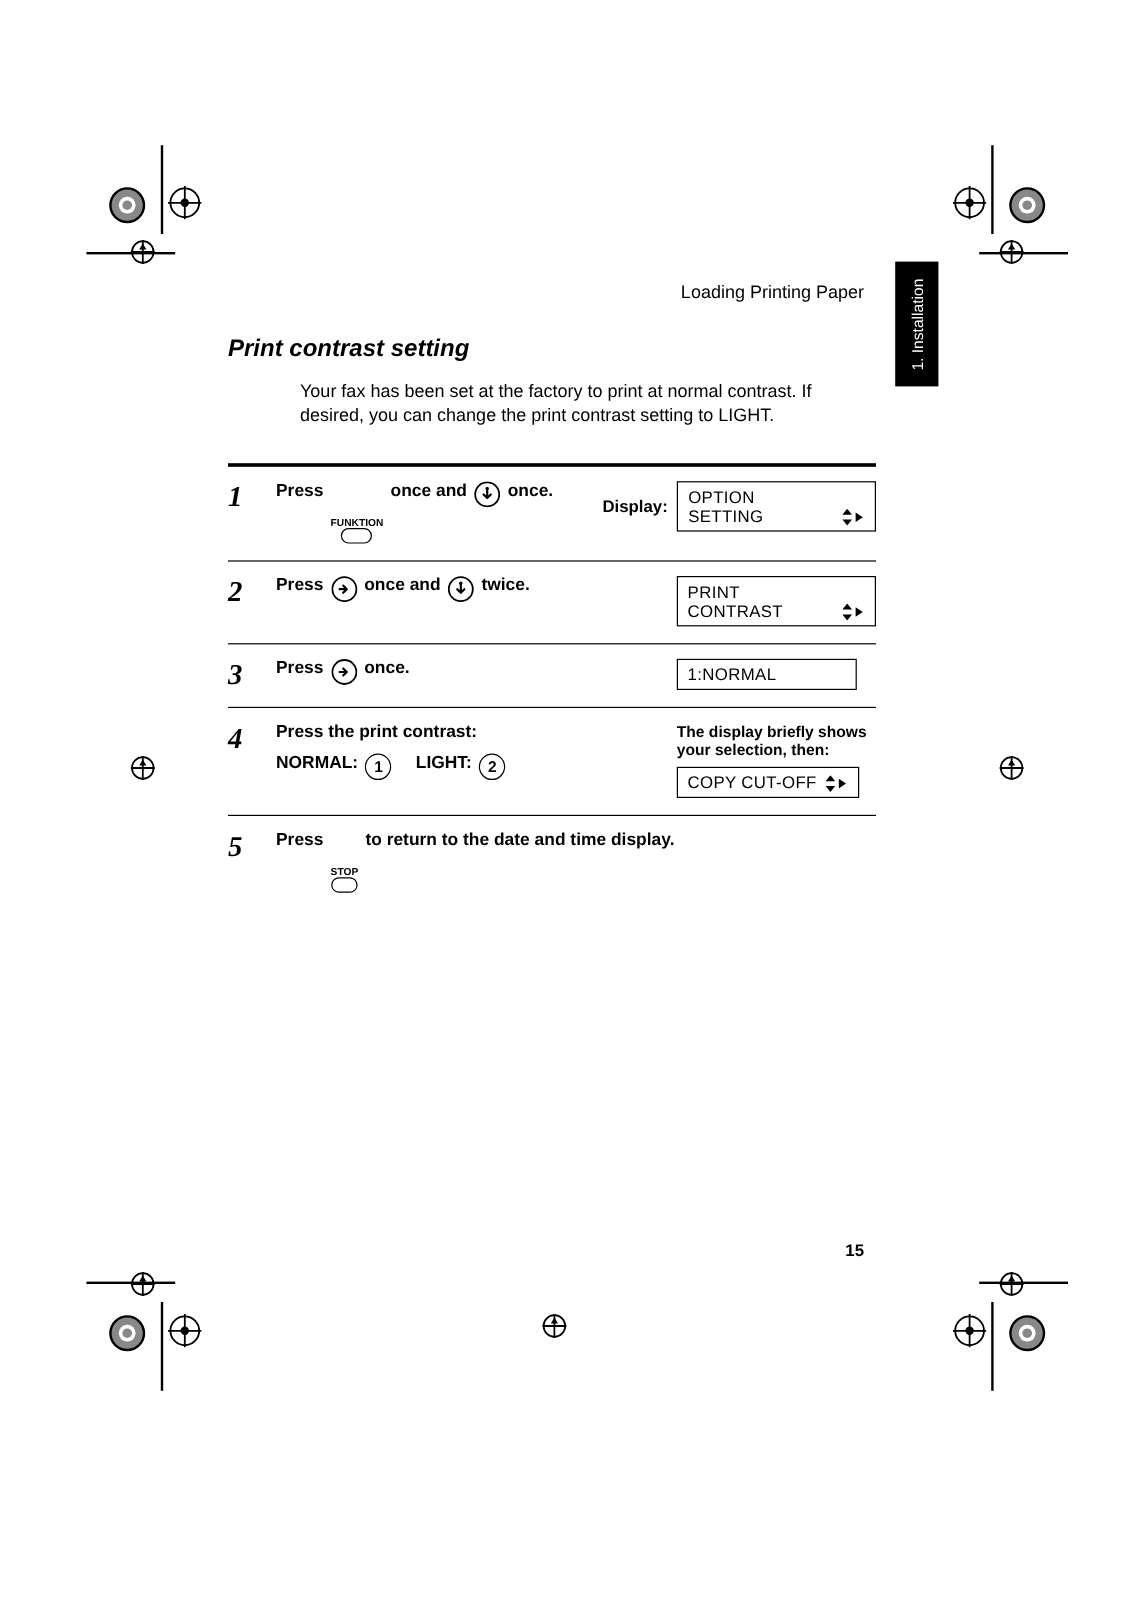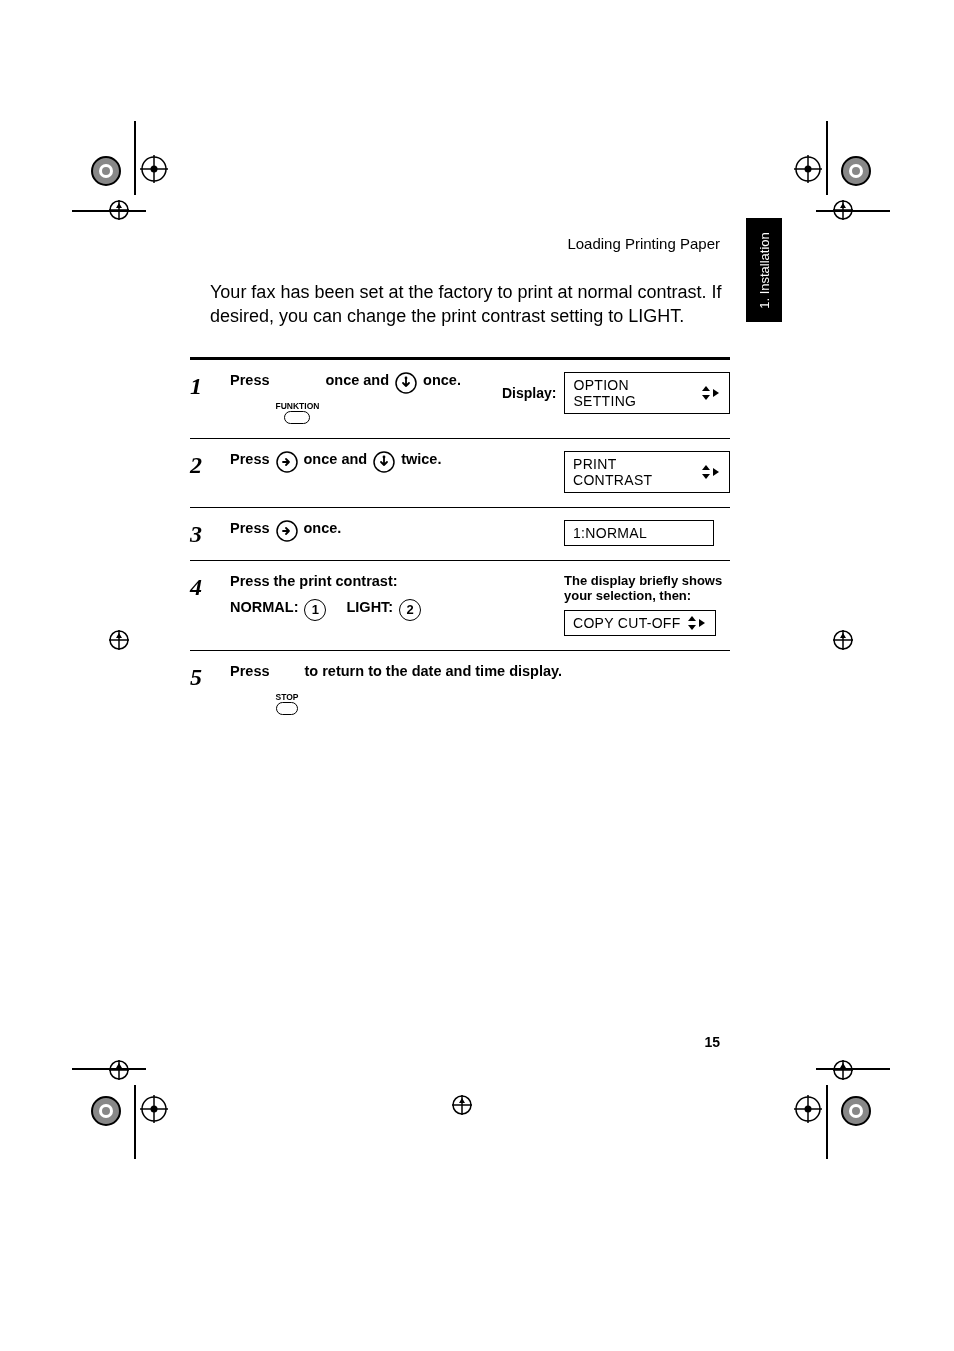--- a/index.html
+++ b/index.html
@@ -81,22 +81,22 @@
     width: 540px;
   }
 
   .section-title {
     font-size: 20px;
     font-style: italic;
     font-weight: bold;
     margin: 0 0 14px 0;
   }
   .intro {
-    margin-left: 20px;
-    font-size: 18px;
+    margin-left: 60px;
+    font-size: 15px;
     line-height: 1.35;
   }
 
   
   .steps { margin-top: 28px; }
   .step-row {
     display: flex;
     align-items: flex-start;
     gap: 12px;
     padding: 12px 0 14px;
@@ -151,21 +151,21 @@
   }
   .rhs-label { font-weight: bold; font-size: 14px; margin-left: -62px; }
   .row-right { display:flex; align-items:center; gap: 8px; }
 
   .lcd {
     border: 1.5px solid #000;
     padding: 4px 8px;
     min-width: 150px;
     display: flex;
     justify-content: space-between;
-    align-items: center;
+    align-items: flex-end;
     font-family: Helvetica, Arial, sans-serif;
     font-size: 14px;
     letter-spacing: 0.3px;
   }
   .lcd-arrows svg { display:block; }
 
   .note { font-size: 13px; font-weight: bold; line-height: 1.2; }
 
   .page-num {
     position: absolute;
@@ -275,20 +275,21 @@
         <use href="#reg-arrow"></use>
       </svg></div>
 
   <div class="running-head">Loading Printing Paper</div>
   <div class="chapter-tab">
     <span>1. Installation</span>
   </div>
 
   <div class="content">
 
+    <h2 class="section-title">Print contrast setting</h2>
     <div class="intro">Your fax has been set at the factory to print at normal contrast. If desired, you can change the print contrast setting to LIGHT.</div>
 
     <div class="steps">
 
       <div class="step-row hr-top">
         <div class="step-num">1</div>
         <div class="step-body">
           <div class="line">
             <span>Press</span>
             <span class="key-oval">

